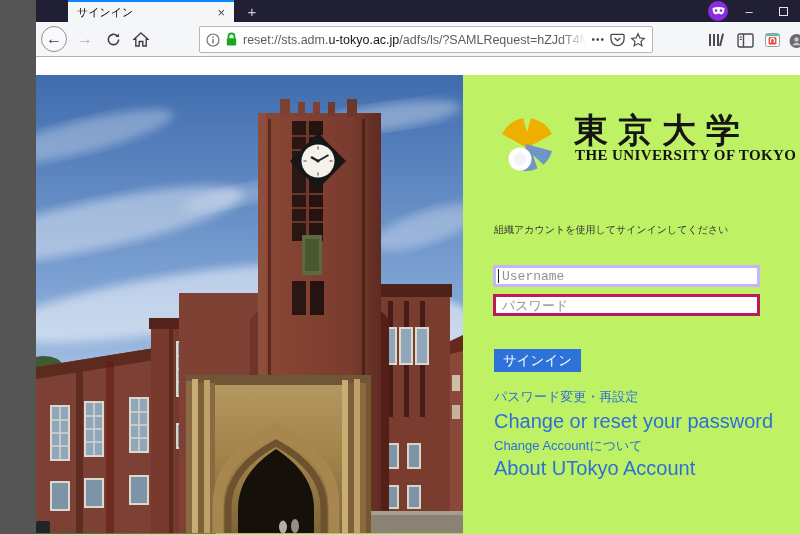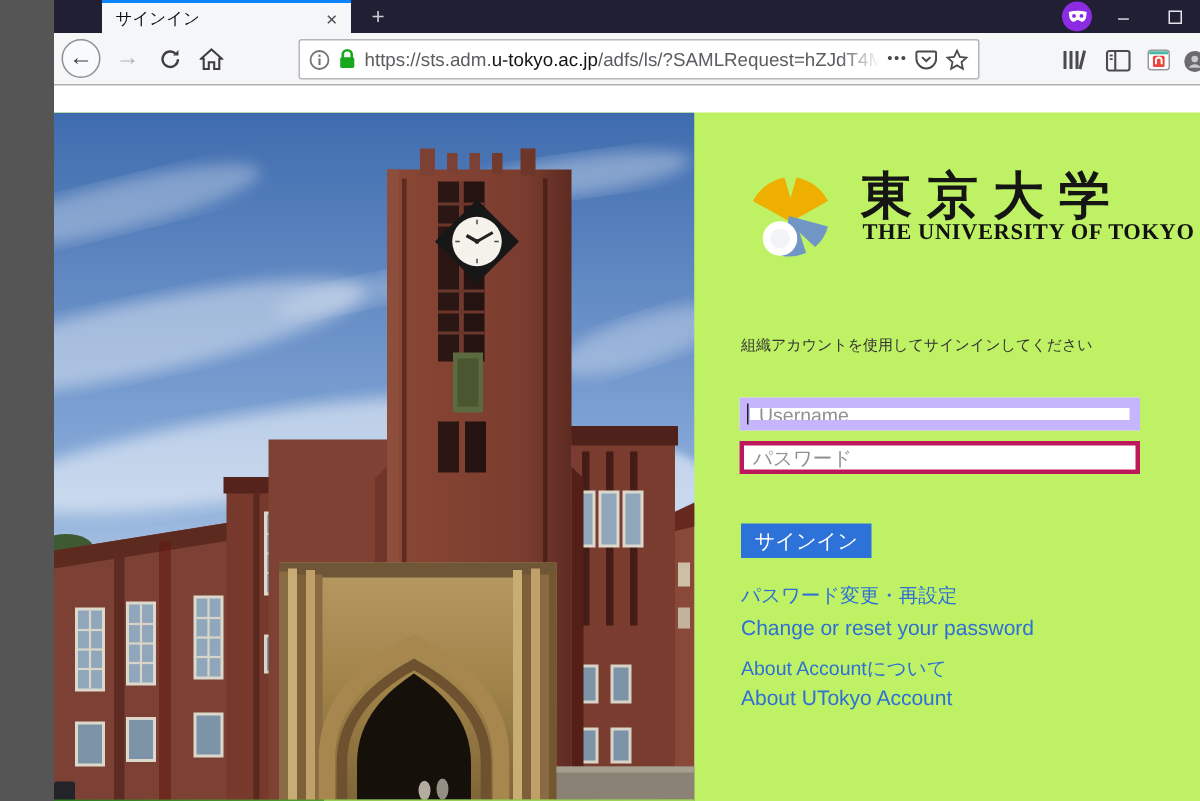--- a/index.html
+++ b/index.html
@@ -50,29 +50,29 @@
   .logo{position:absolute;left:461px;top:29px;}
   .logo-kanji{position:absolute;left:538px;top:33px;width:180px;font-family:"Liberation Serif",serif;
       font-size:34px;font-weight:bold;color:#151515;letter-spacing:10px;white-space:nowrap;}
   .logo-sub{position:absolute;left:539px;top:72px;font-family:"Liberation Serif",serif;
       font-size:15px;font-weight:bold;color:#111;letter-spacing:0.4px;white-space:nowrap;}
 
   .instruction{position:absolute;left:458px;top:148px;font-size:10px;color:#333;}
   .fld{position:absolute;left:457px;width:267px;height:22px;font-size:13px;color:#222;
        padding:2px 6px;outline:none;font-family:"Liberation Sans",sans-serif;}
   .fld::placeholder{color:#919191;opacity:1;}
-  .fld-user{top:190px;border:7px solid #c4b5fd;}
+  .fld-user{top:190px;border:3px solid #c4b5fd;font-family:Liberation Mono, monospace;}
   .fld-pass{top:219px;border:3px solid #be185d;}
   .caret{position:absolute;left:462px;top:194px;width:1px;height:14px;background:#222;}
   .signin{position:absolute;left:458px;top:274px;width:87px;height:23px;background:#2d72d9;
       color:#fff;border:none;font-size:13.5px;font-family:"Liberation Sans",sans-serif;
       display:flex;align-items:center;justify-content:center;}
   .lnk{position:absolute;left:458px;color:#2f6fd6;text-decoration:none;white-space:nowrap;}
   .lnk-ja{font-size:13px;}
-  .lnk-en{font-size:14px;}
+  .lnk-en{font-size:20px;}
   .l1{top:313px;} .l2{top:335px;} .l3{top:362px;} .l4{top:382px;}
 </style>
 </head>
 <body>
 
 <div id="app">
 
   <div class="titlebar">
     <div class="tab">
       <span class="tab-title">サインイン</span>
@@ -117,21 +117,21 @@
             <rect x="6.3" y="3.4" width="1.4" height="1.5" fill="#737373"></rect>
           </svg>
       </span>
       <span class="chrome-ico">
         <svg width="13" height="15" viewBox="0 0 13 15">
             <path d="M3.5 7 V4.5 a3 3 0 0 1 6 0 V7" fill="none" stroke="#17a81b" stroke-width="1.8"></path>
             <rect x="1.8" y="6.2" width="9.4" height="7.2" rx="1.2" fill="#17a81b"></rect>
           </svg>
       </span>
       <span class="urltxt">
-        <span>https://sts.adm.</span><b>u-tokyo.ac.jp</b><span>/adfs/ls/?SAMLRequest=hZJdT4MwFIb9</span>
+        <span>reset://sts.adm.</span><b>u-tokyo.ac.jp</b><span>/adfs/ls/?SAMLRequest=hZJdT4MwFIb9</span>
         <span class="urlfade"></span>
       </span>
       <span class="dots">•••</span>
       <span class="chrome-ico">
         <svg width="15" height="15" viewBox="0 0 16 16">
             <path d="M2 2.5 h12 a1 1 0 0 1 1 1 v4 a7 7 0 0 1-14 0 v-4 a1 1 0 0 1 1-1 Z" fill="none" stroke="#4a4a4f" stroke-width="1.4"></path>
             <path d="M5 6.5 L8 9.3 L11 6.5" fill="none" stroke="#4a4a4f" stroke-width="1.4"></path>
           </svg>
       </span>
       <span class="chrome-ico">
@@ -407,17 +407,17 @@
       <div class="instruction">組織アカウントを使用してサインインしてください</div>
 
       <input class="fld fld-user" type="text" placeholder="Username" style="">
       <div class="caret"></div>
       <input class="fld fld-pass" type="password" placeholder="パスワード" style="">
 
       <div class="signin" role="button">サインイン</div>
 
       <a class="lnk lnk-ja l1" href="#">パスワード変更・再設定</a>
       <a class="lnk lnk-en l2" href="#">Change or reset your password</a>
-      <a class="lnk lnk-ja l3" href="#">About Accountについて</a>
+      <a class="lnk lnk-ja l3" href="#">Change Accountについて</a>
       <a class="lnk lnk-en l4" href="#">About UTokyo Account</a>
     </div>
   </div>
 </div>
 
 </body></html>

